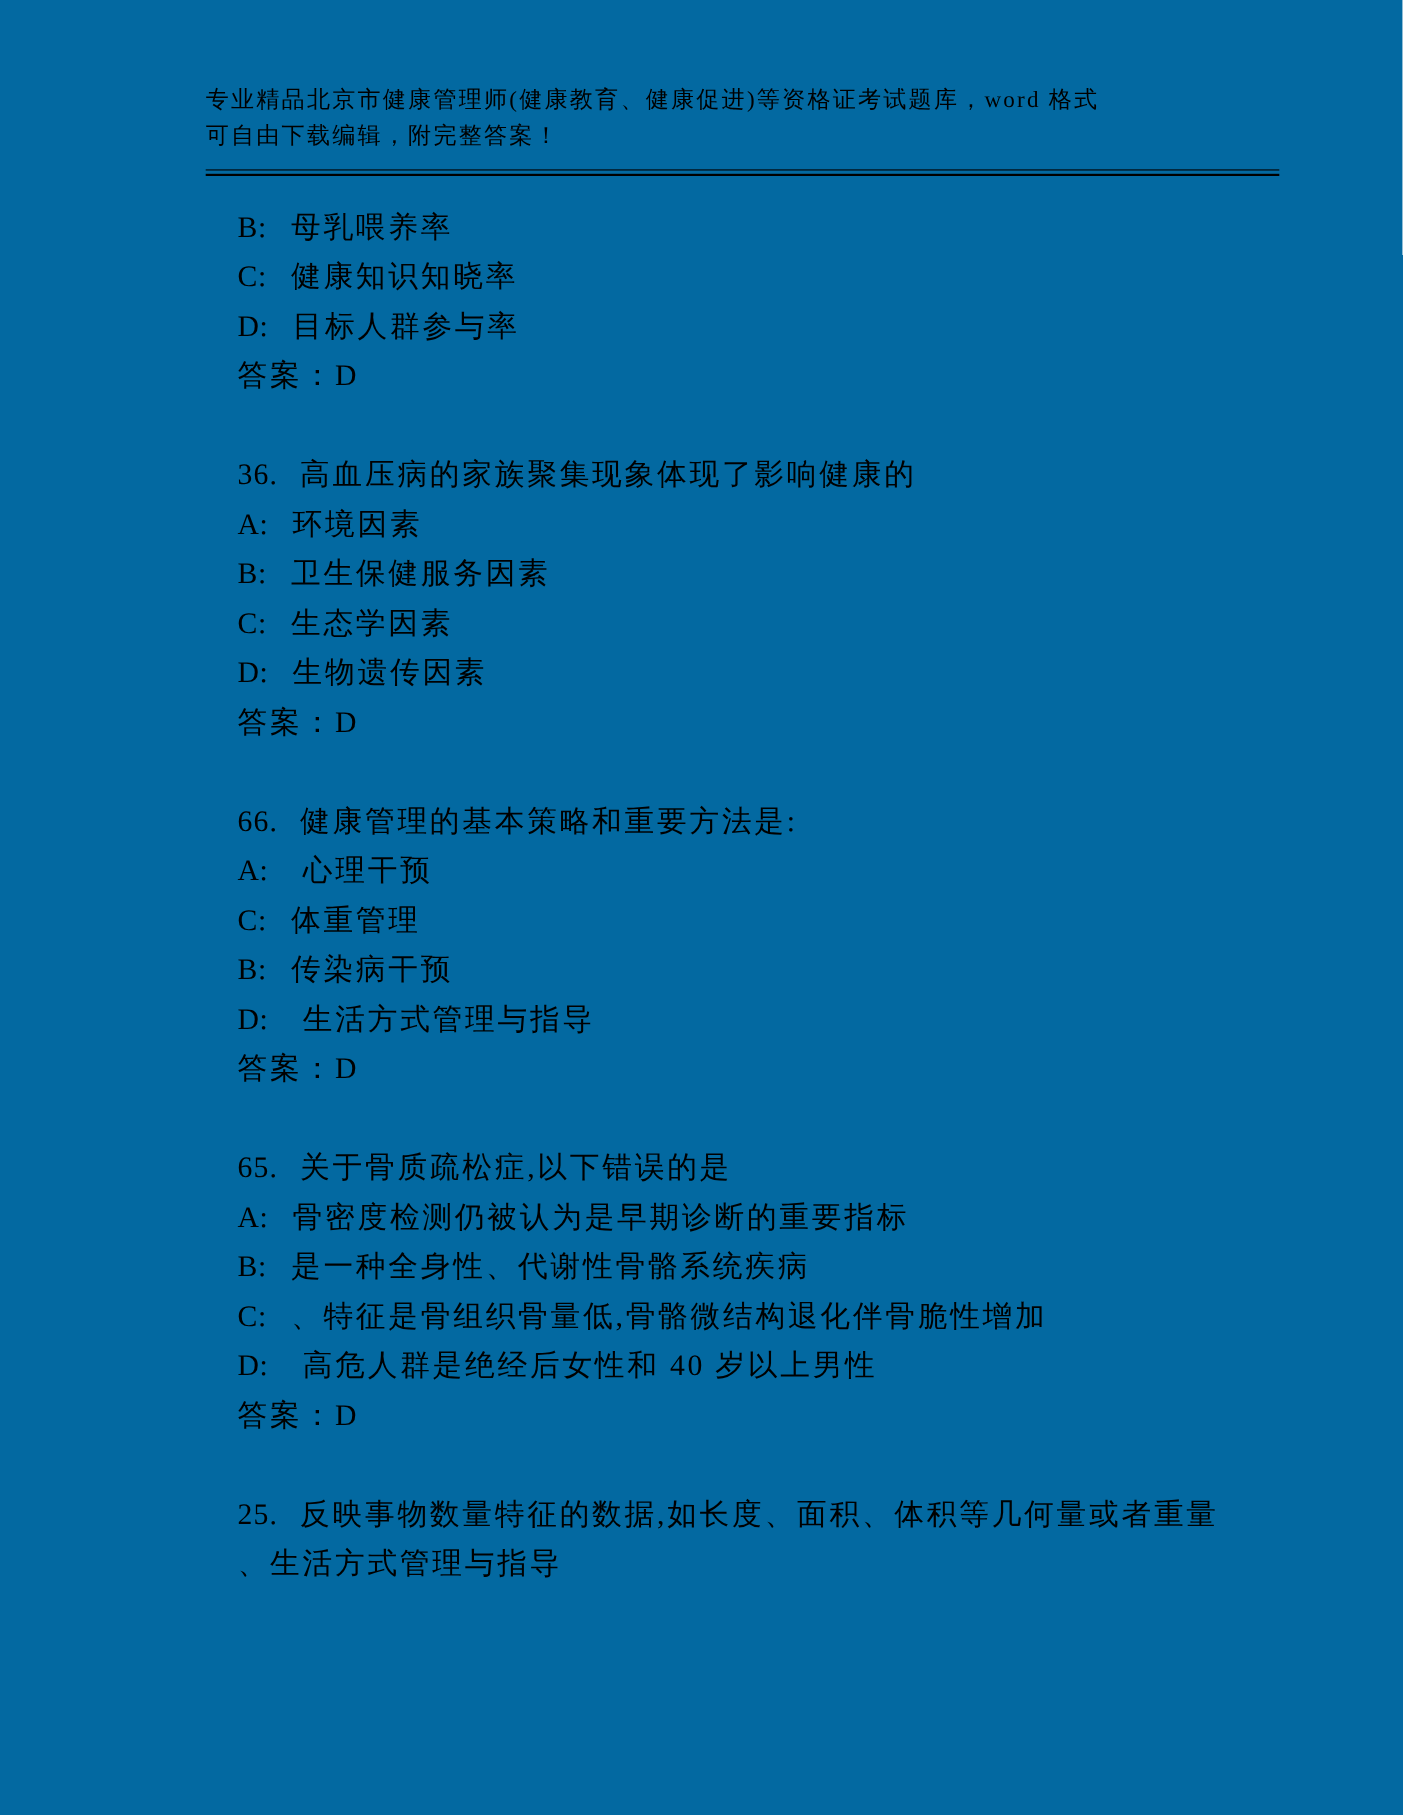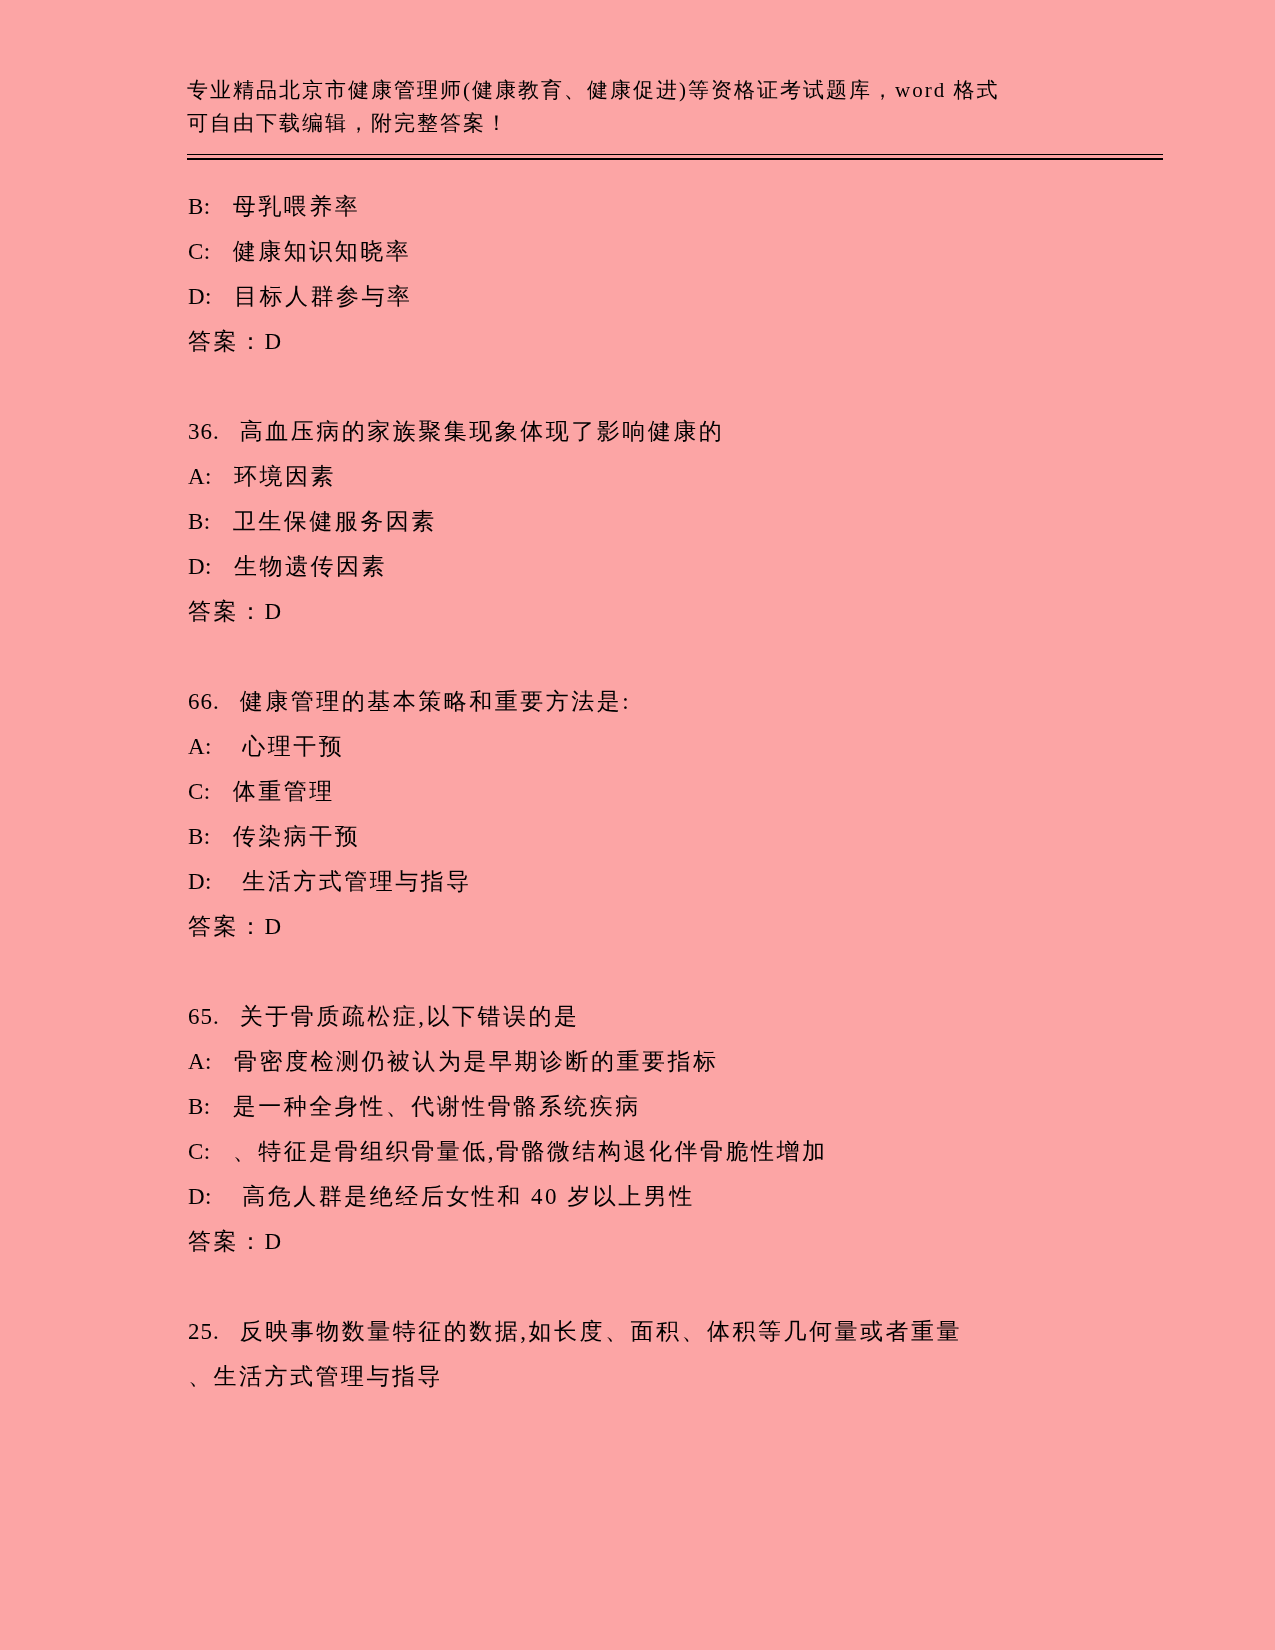--- a/index.html
+++ b/index.html
@@ -1,20 +1,20 @@
 <!DOCTYPE html>
 <html><head>
 <meta charset="utf-8">
 <style>
   html, body { margin: 0; padding: 0; background: #ffffff; }
   .page {
     position: relative;
     width: 1275px;
     height: 1650px;
-    background: #fca5a5;
+    background: #0369a1;
     color: #000000;
     font-family: "Liberation Serif", "DejaVu Serif", serif;
     overflow: hidden;
     box-sizing: border-box;
   }
   .header {
     padding: 74px 150px 0 187px;
     font-size: 21px;
     line-height: 33px;
     letter-spacing: 2px;
@@ -22,23 +22,24 @@
   .header p { margin: 0; }
   .rule {
     margin: 14px 0 0 187px;
     width: 976px;
     height: 3px;
     border-top: 1px solid #000;
     border-bottom: 2px solid #000;
   }
   .content {
     padding: 24px 120px 0 188px;
-    font-size: 23px;
+    font-size: 27px;
     line-height: 45px;
     letter-spacing: 2.5px;
+    margin-left: 28px;
   }
   .content p { margin: 0; white-space: pre-wrap; }
   .block { margin-bottom: 45px; }
   .q-number { margin-right: 20px; letter-spacing: 1px; }
   .opt-label { margin-right: 22px; letter-spacing: 0.5px; }
   .answer { font-weight: normal; }
 </style>
 </head>
 <body>
 
@@ -52,20 +53,21 @@
       <div class="block">
         <p><span class="opt-label">B:</span><span>母乳喂养率</span></p>
         <p><span class="opt-label">C:</span><span>健康知识知晓率</span></p>
         <p><span class="opt-label">D:</span><span>目标人群参与率</span></p>
         <p class="answer">答案：D</p>
       </div>
       <div class="block">
         <p><span class="q-number">36.</span><span>高血压病的家族聚集现象体现了影响健康的</span></p>
         <p><span class="opt-label">A:</span><span>环境因素</span></p>
         <p><span class="opt-label">B:</span><span>卫生保健服务因素</span></p>
+        <p><span class="opt-label">C:</span><span>生态学因素</span></p>
         <p><span class="opt-label">D:</span><span>生物遗传因素</span></p>
         <p class="answer">答案：D</p>
       </div>
       <div class="block">
         <p><span class="q-number">66.</span><span>健康管理的基本策略和重要方法是:</span></p>
         <p><span class="opt-label">A:</span><span> 心理干预</span></p>
         <p><span class="opt-label">C:</span><span>体重管理</span></p>
         <p><span class="opt-label">B:</span><span>传染病干预</span></p>
         <p><span class="opt-label">D:</span><span> 生活方式管理与指导</span></p>
         <p class="answer">答案：D</p>

